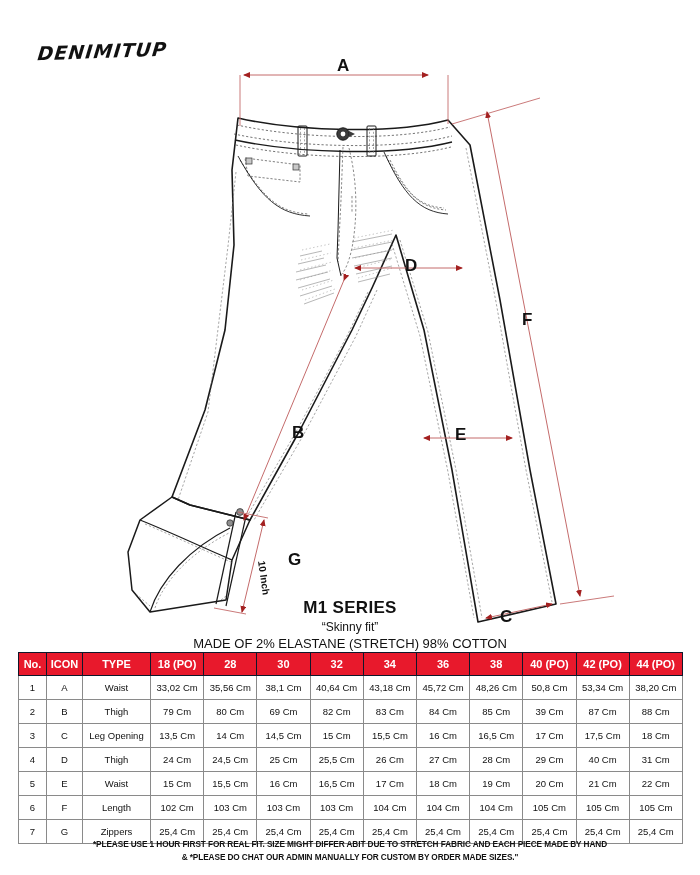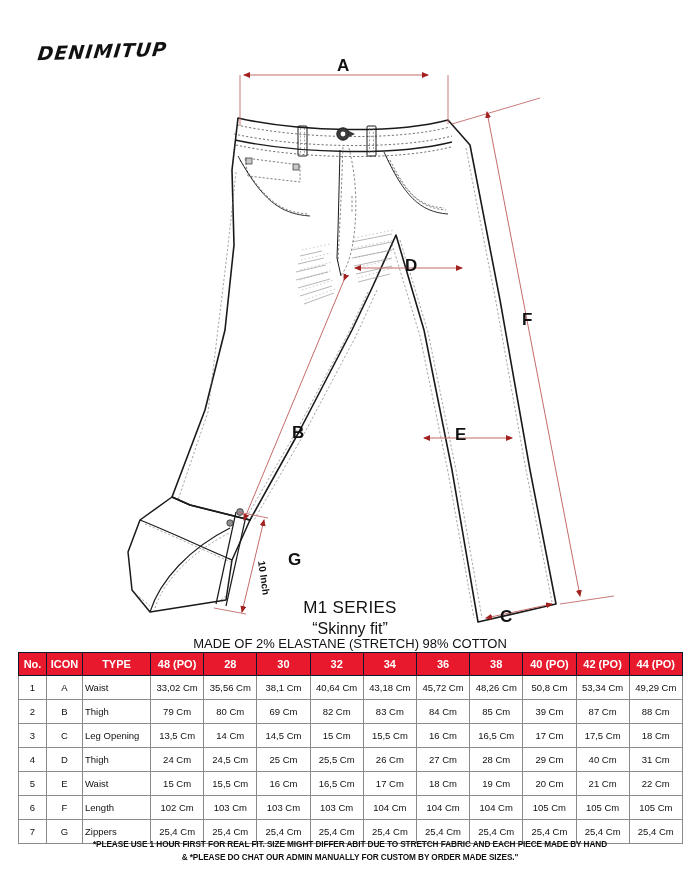--- a/index.html
+++ b/index.html
@@ -39,22 +39,22 @@
     font-weight:700;font-size:10px;color:#111;
     transform:rotate(82deg);
     transform-origin:left top;
     white-space:nowrap;
   }
 
   .caption{
     position:absolute;left:0;width:700px;text-align:center;
     font-family:"Liberation Sans", sans-serif;color:#111;
   }
-  .cap-series{top:598px;font-size:17px;font-weight:400;letter-spacing:.3px;}
-  .cap-fit{top:620px;font-size:16px;}
+  .cap-series{top:598px;font-size:17px;font-weight:700;letter-spacing:.3px;}
+  .cap-fit{top:620px;font-size:12px;}
   .cap-mat{top:636px;font-size:13px;}
 
   
   .table-wrap{position:absolute;left:18px;top:652px;width:664px;}
   table{border-collapse:collapse;width:664px;table-layout:fixed;
         font-family:"Liberation Sans", sans-serif;}
   th,td{
     border:1px solid #8a8a8a;
     font-size:9.5px;
     height:23px;
@@ -65,21 +65,21 @@
   }
   thead th{
     background:#e8192c;color:#fff;font-weight:700;font-size:11px;
     border:1px solid #0f172a;
     height:22px;
   }
   col.c-no{width:28px;}
   col.c-icon{width:36px;}
   col.c-type{width:68px;}
   col.c-size{width:53.2px;}
-  td.type{text-align:left;padding-left:2px;}
+  td.type{text-align:center;padding-left:2px;}
 
   
   .footer{
     position:absolute;left:0;top:838px;width:700px;text-align:center;
     font-family:"Liberation Sans", sans-serif;
     font-weight:700;font-size:8.6px;line-height:13px;
     color:#111;letter-spacing:-.1px;
     transform:scaleX(.96);
   }
 </style>
@@ -271,21 +271,21 @@
           <col class="c-size">
           <col class="c-size">
           <col class="c-size">
           <col class="c-size">
       </colgroup>
       <thead>
         <tr>
           <th>No.</th>
           <th>ICON</th>
           <th>TYPE</th>
-          <th>48 (PO)</th>
+          <th>18 (PO)</th>
           <th>28</th>
           <th>30</th>
           <th>32</th>
           <th>34</th>
           <th>36</th>
           <th>38</th>
           <th>40 (PO)</th>
           <th>42 (PO)</th>
           <th>44 (PO)</th>
         </tr>
@@ -297,21 +297,21 @@
           <td class="type">Waist</td>
           <td>33,02 Cm</td>
           <td>35,56 Cm</td>
           <td>38,1 Cm</td>
           <td>40,64 Cm</td>
           <td>43,18 Cm</td>
           <td>45,72 Cm</td>
           <td>48,26 Cm</td>
           <td>50,8 Cm</td>
           <td>53,34 Cm</td>
-          <td>49,29 Cm</td>
+          <td>38,20 Cm</td>
         </tr>
         <tr>
           <td>2</td>
           <td>B</td>
           <td class="type">Thigh</td>
           <td>79 Cm</td>
           <td>80 Cm</td>
           <td>69 Cm</td>
           <td>82 Cm</td>
           <td>83 Cm</td>

